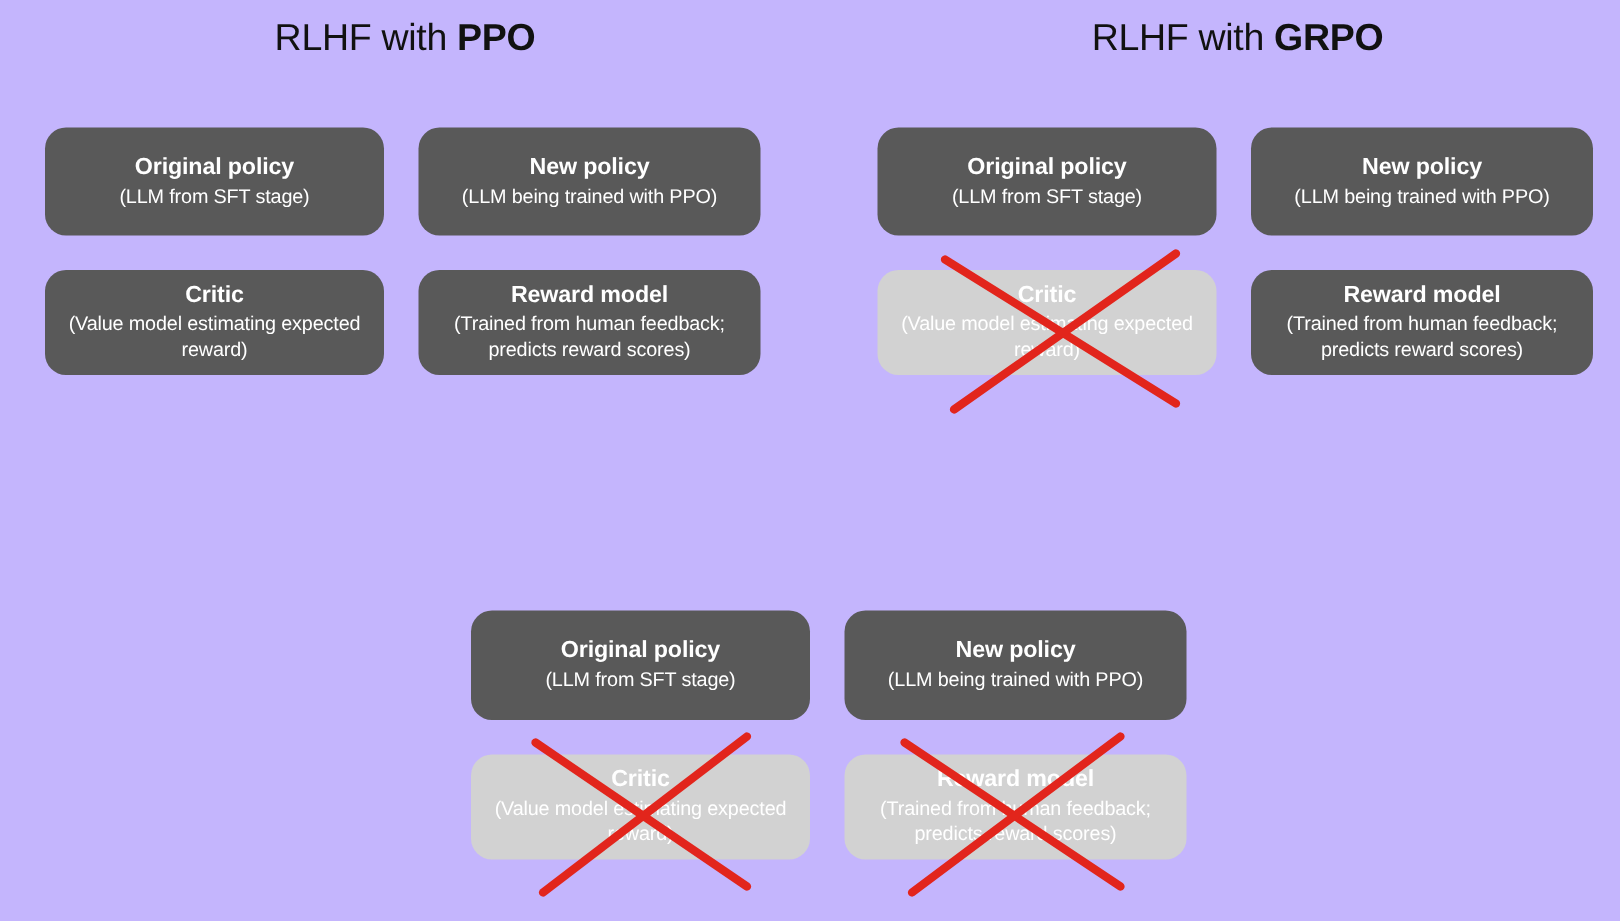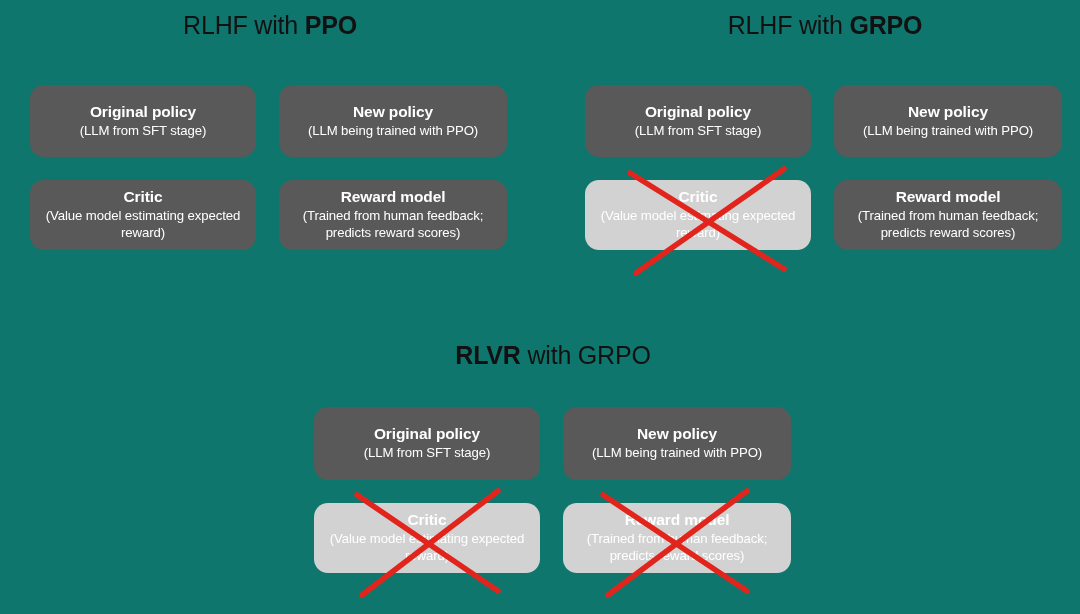--- a/index.html
+++ b/index.html
@@ -8,21 +8,21 @@
     background: #ffffff;
   }
   body {
     font-family: "Liberation Sans", sans-serif;
     -webkit-font-smoothing: antialiased;
   }
   #canvas {
     position: relative;
     width: 1080px;
     height: 614px;
-    background: #0f766e;
+    background: #c4b5fd;
     overflow: hidden;
   }
 
   
   .panel-title {
     position: absolute;
     text-align: center;
     font-size: 25px;
     color: #111111;
     font-weight: 400;
@@ -122,23 +122,20 @@
   <svg class="xmark" style="left:622px; top:165px;" width="170" height="112" viewBox="0 0 170 112">
     <line x1="8" y1="8" x2="162" y2="104" stroke="#e2251c" stroke-width="5.5" stroke-linecap="round"></line>
     <line x1="162" y1="4" x2="14" y2="108" stroke="#e2251c" stroke-width="5.5" stroke-linecap="round"></line>
   </svg>
 
   <div class="node active" style="left:834px; top:180px; width:228px; height:70px;">
     <div class="node-title">Reward model</div>
     <div class="node-sub" style="max-width:208px;">(Trained from human feedback; predicts reward scores)</div>
   </div>
 
-  <div class="panel-title" style="left:313px; top:341px; width:480px;">
-    <span class="strong">RLVR</span><span> with GRPO</span>
-  </div>
 
   <div class="node active" style="left:314px; top:407px; width:226px; height:73px;">
     <div class="node-title">Original policy</div>
     <div class="node-sub">(LLM from SFT stage)</div>
   </div>
 
   <div class="node active" style="left:563px; top:407px; width:228px; height:73px;">
     <div class="node-title">New policy</div>
     <div class="node-sub">(LLM being trained with PPO)</div>
   </div>

